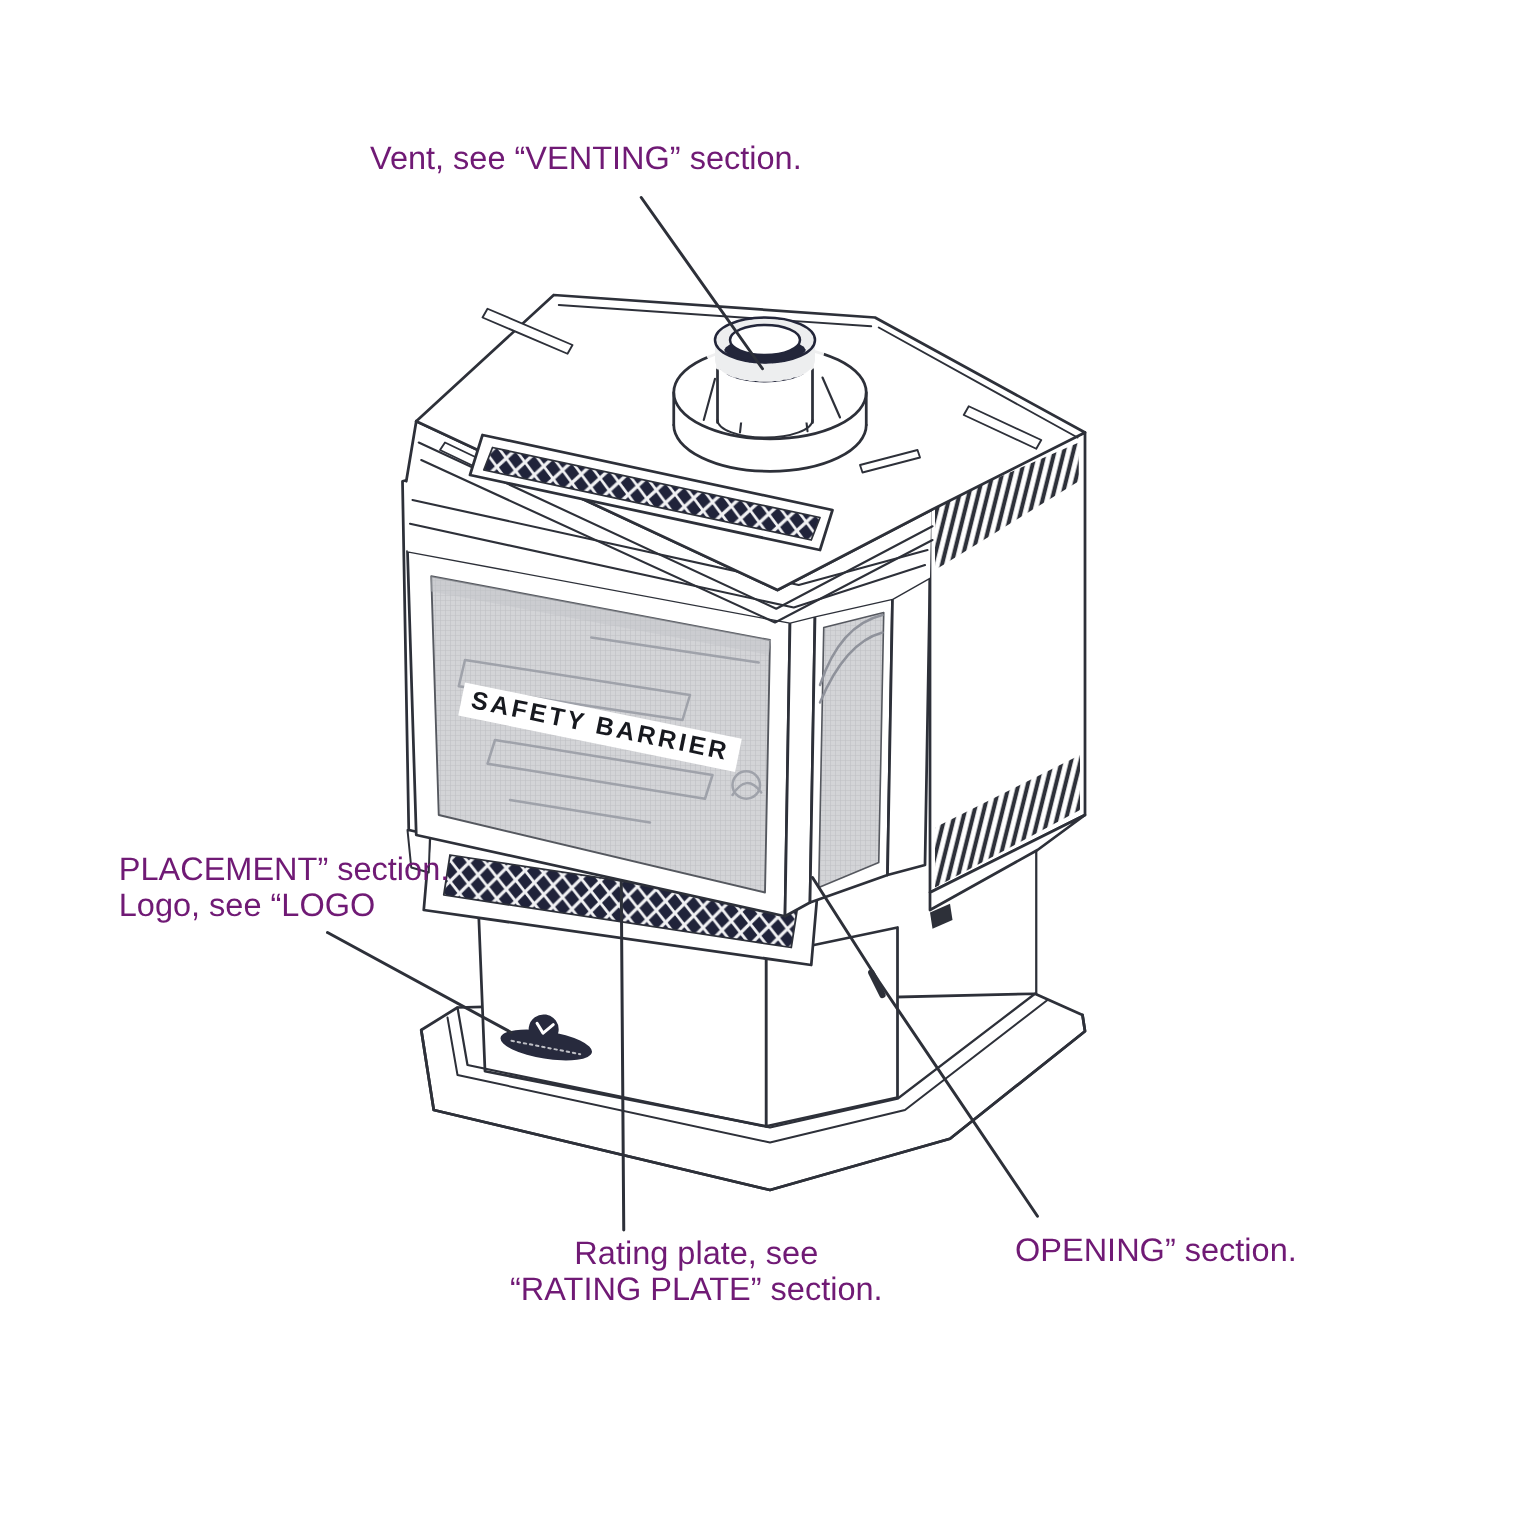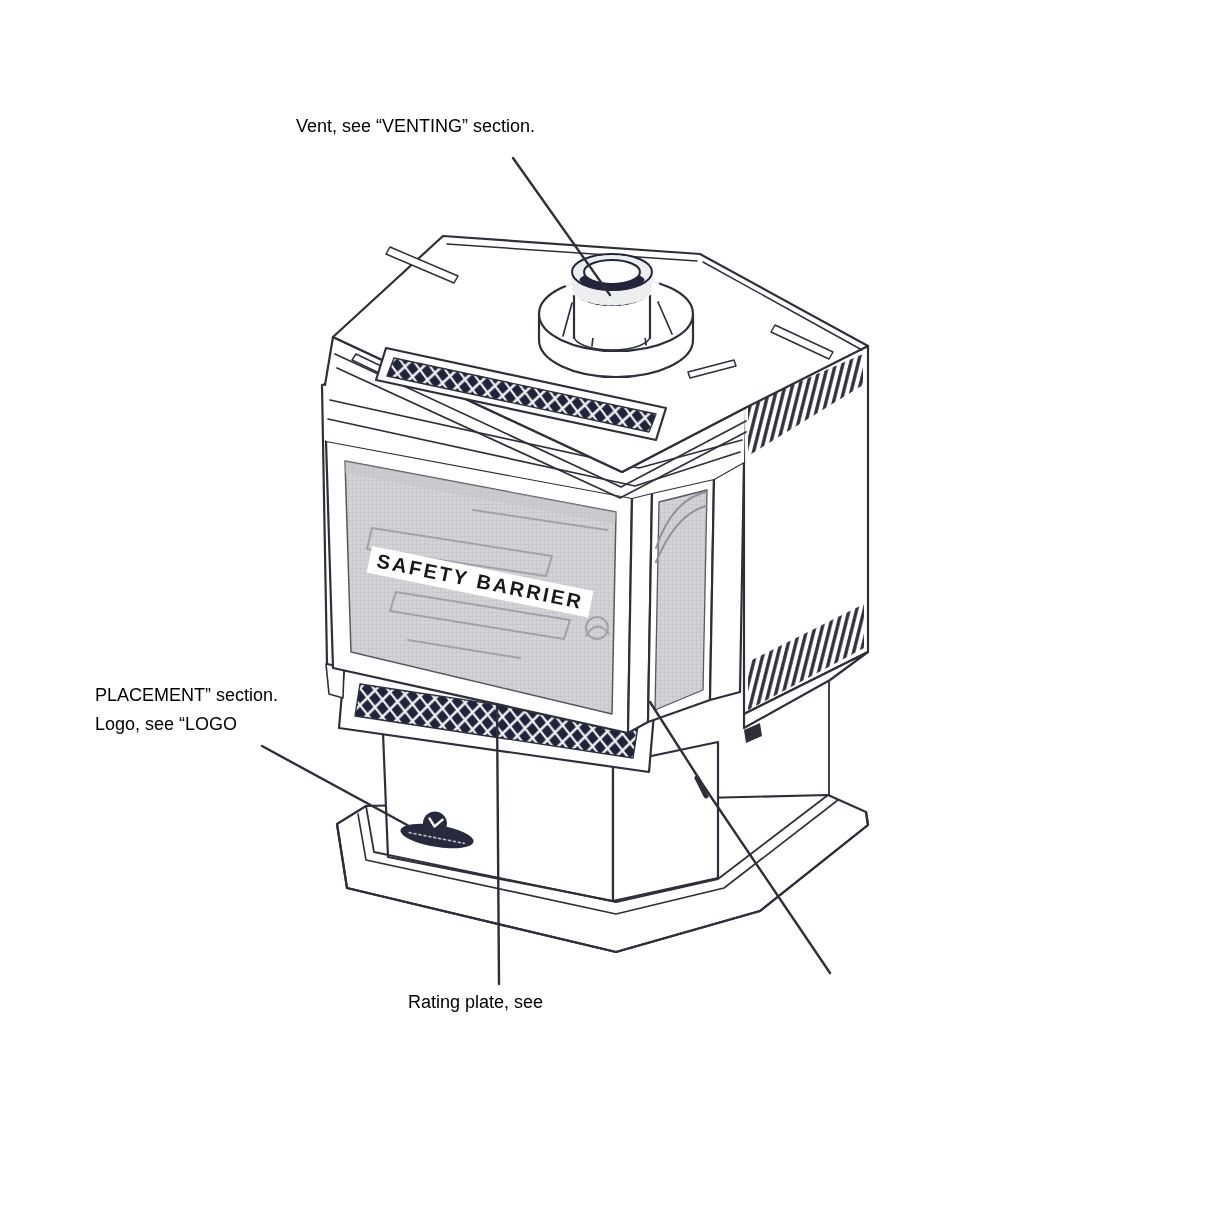--- a/index.html
+++ b/index.html
@@ -2,21 +2,21 @@
 <html><head>
 <meta charset="utf-8">
 <style>
   html,body{margin:0;padding:0;background:#ffffff;}
   .stage{
     position:relative;width:1214px;height:1214px;background:#ffffff;overflow:hidden;
     font-family:"Liberation Sans",sans-serif;
   }
   .stage svg{position:absolute;left:0;top:0;}
   .callout{
-    position:absolute;color:#000000;font-size:18px;line-height:29px;white-space:nowrap;
+    position:absolute;color:#701a75;font-size:26px;line-height:29px;white-space:nowrap;
   }
   .sb-band{
     position:absolute;left:372px;top:546px;
     transform:rotate(11.5deg);transform-origin:0 0;
     background:#ffffff;color:#17191f;
     font-size:20px;font-weight:600;letter-spacing:2.5px;
     padding:2px 8px;white-space:nowrap;
   }
 </style>
 </head>
@@ -176,20 +176,22 @@
     <div>Vent, see “VENTING” section.</div>
   </div>
 
   <div class="callout" style="left:95px;top:681px;">
     <div>PLACEMENT” section.</div>
     <div>Logo, see “LOGO</div>
   </div>
 
   <div class="callout" style="left:408px;top:988px;text-align:center;">
     <div>Rating plate, see</div>
+    <div>“RATING PLATE” section.</div>
   </div>
 
   <div class="callout" style="left:812px;top:986px;">
+    <div>OPENING” section.</div>
   </div>
 
   <div class="sb-band">SAFETY BARRIER</div>
 
 </div>
 
 </body></html>

